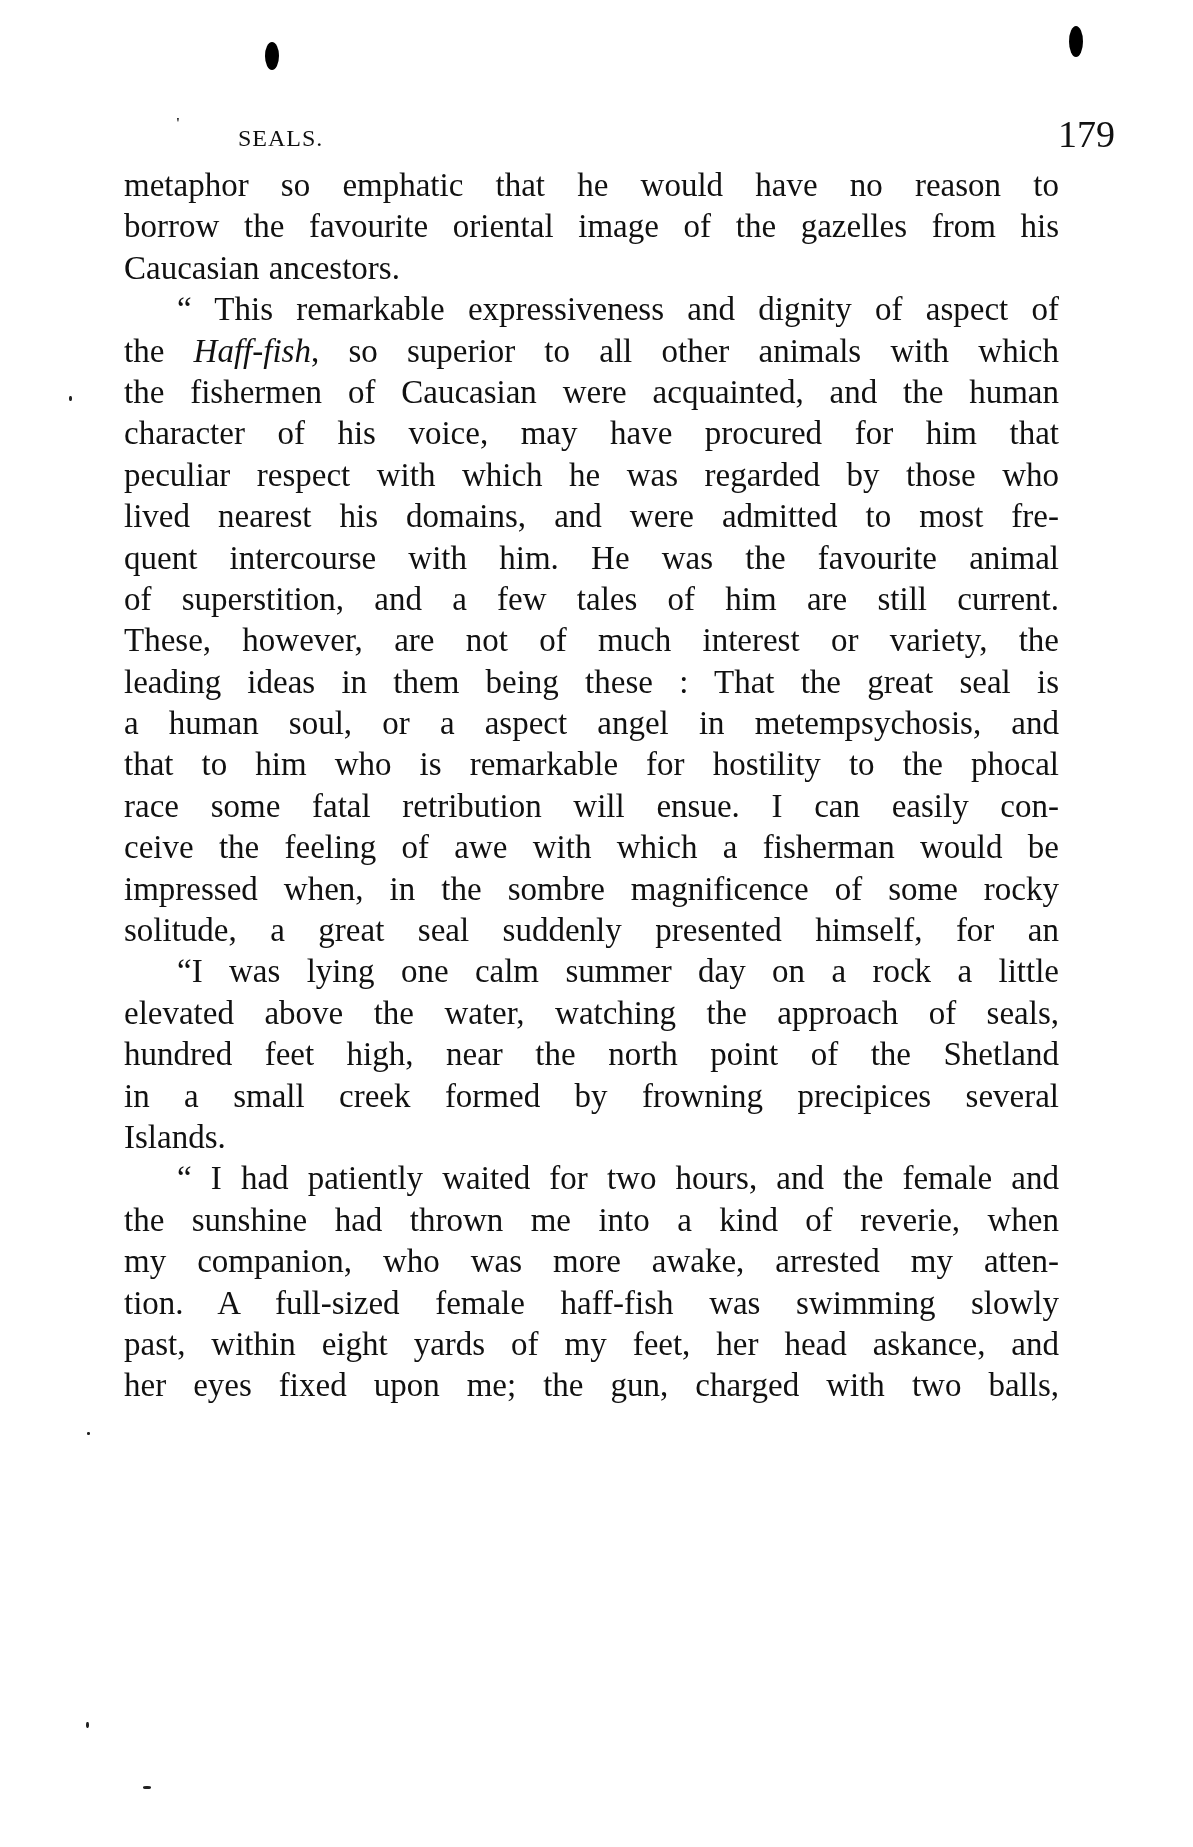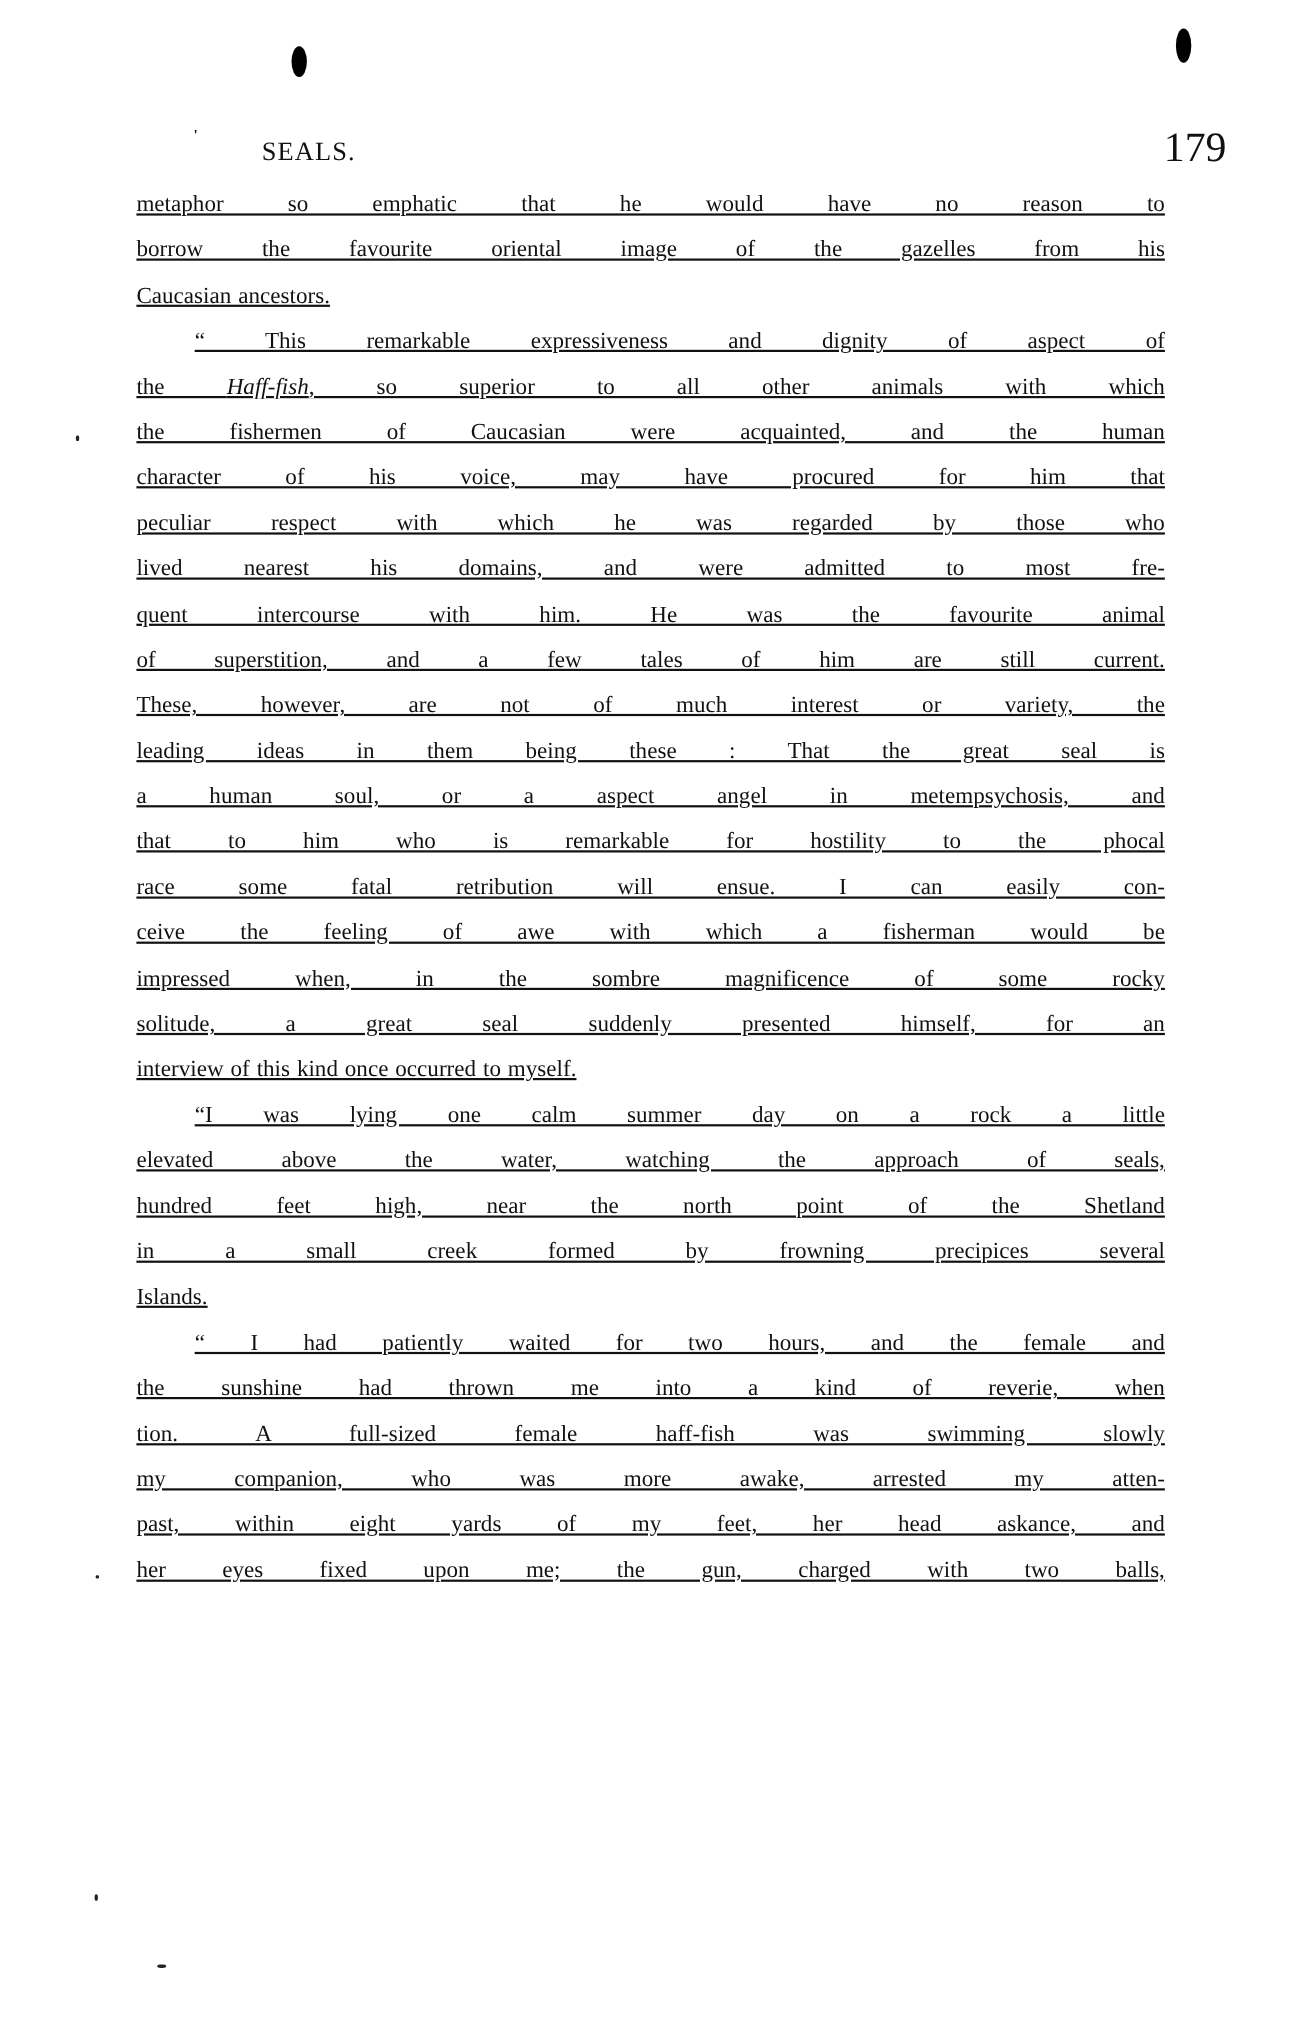--- a/index.html
+++ b/index.html
@@ -5,22 +5,22 @@
   html, body { margin: 0; padding: 0; background: #ffffff; }
   body { width: 1193px; height: 1847px; position: relative; overflow: hidden;
          font-family: "Liberation Serif", "DejaVu Serif", serif; color: #111; }
   .dot { position: absolute; background: #000; border-radius: 50%; }
   .dot1 { left: 265px; top: 42px; width: 14px; height: 28px; }
   .dot2 { left: 1069px; top: 26px; width: 14px; height: 31px; }
   .mark { position: absolute; left: 176px; top: 116px; font-size: 14px; font-weight: bold; }
   .running-head { position: absolute; left: 238px; top: 125px; font-size: 24px; letter-spacing: 1px; }
   .page-number { position: absolute; left: 1058px; top: 112px; font-size: 38px; }
   .body-text { position: absolute; left: 124px; top: 165px; width: 935px; }
-  .line { height: 41.4px; line-height: 41.4px; font-size: 21px; text-align: justify;
-          text-align-last: justify; white-space: nowrap; word-spacing: 1px; text-decoration: underline; }
+  .line { height: 41.4px; line-height: 41.4px; font-size: 33px; text-align: justify;
+          text-align-last: justify; white-space: nowrap; word-spacing: 1px; }
   .line.last { text-align-last: left; }
   .line.indent { padding-left: 53px; }
   .speck { position: absolute; background: #222; border-radius: 40%; }
 </style>
 </head>
 <body>
 
 <div class="dot dot1"></div>
 <div class="dot dot2"></div>
 <div class="mark">'</div>
@@ -41,30 +41,29 @@
     <div class="line">quent intercourse with him.  He was the favourite animal</div>
     <div class="line">of superstition, and a few tales of him are still current.</div>
     <div class="line">These, however, are not of much interest or variety, the</div>
     <div class="line">leading ideas in them being these :  That the great seal is</div>
     <div class="line">a human soul, or a aspect angel in metempsychosis, and</div>
     <div class="line">that to him who is remarkable for hostility to the phocal</div>
     <div class="line">race some fatal retribution will ensue.  I can easily con-</div>
     <div class="line">ceive the feeling of awe with which a fisherman would be</div>
     <div class="line">impressed when, in the sombre magnificence of some rocky</div>
     <div class="line">solitude, a great seal suddenly presented himself, for an</div>
-    <div class="line last">interview of this kind once occurred to myself.</div>
     <div class="line indent">“I was lying one calm summer day on a rock a little</div>
     <div class="line">elevated above the water, watching the approach of seals,</div>
     <div class="line">hundred feet high, near the north point of the Shetland</div>
     <div class="line">in a small creek formed by frowning precipices several</div>
     <div class="line last">Islands.</div>
     <div class="line indent">“ I had patiently waited for two hours, and the female and</div>
     <div class="line">the sunshine had thrown me into a kind of reverie, when</div>
+    <div class="line">my companion, who was more awake, arrested my atten-</div>
     <div class="line">tion.  A full-sized female haff-fish was swimming slowly</div>
-    <div class="line">my companion, who was more awake, arrested my atten-</div>
     <div class="line">past, within eight yards of my feet, her head askance, and</div>
     <div class="line">her eyes fixed upon me; the gun, charged with two balls,</div>
   </div>
 
 <div class="speck" style="left:69px;top:396px;width:3px;height:5px;"></div>
 <div class="speck" style="left:87px;top:1432px;width:3px;height:3px;"></div>
 <div class="speck" style="left:86px;top:1722px;width:3px;height:6px;"></div>
 <div class="speck" style="left:143px;top:1786px;width:8px;height:3px;"></div>
 
 </body></html>

